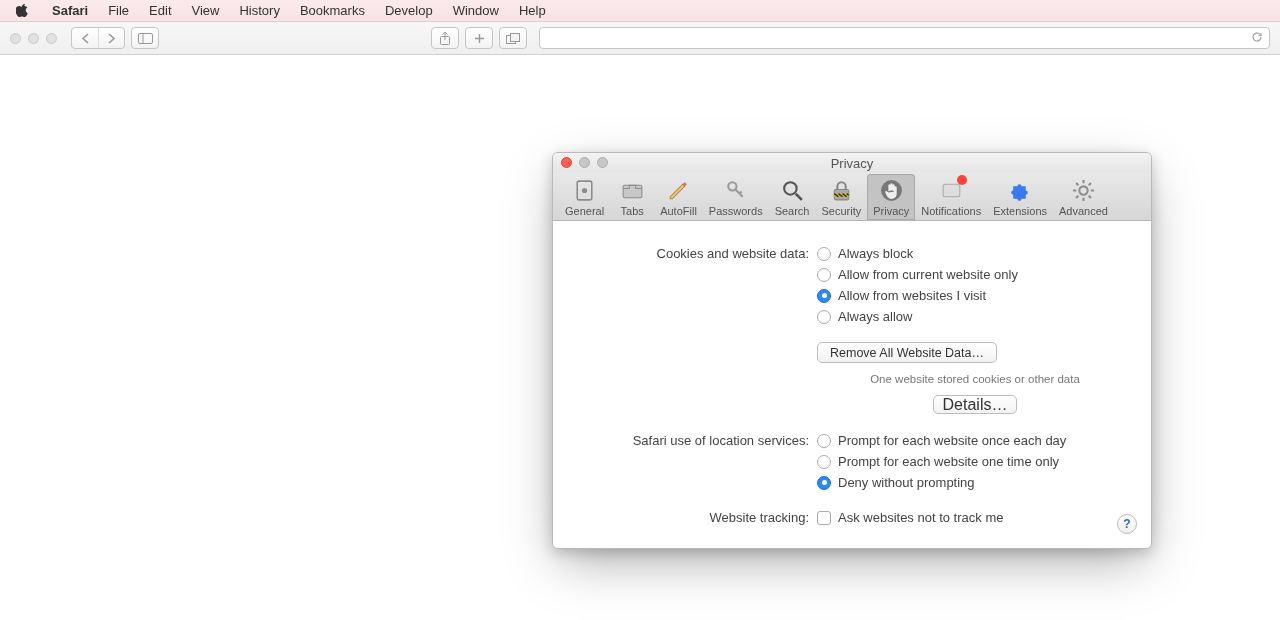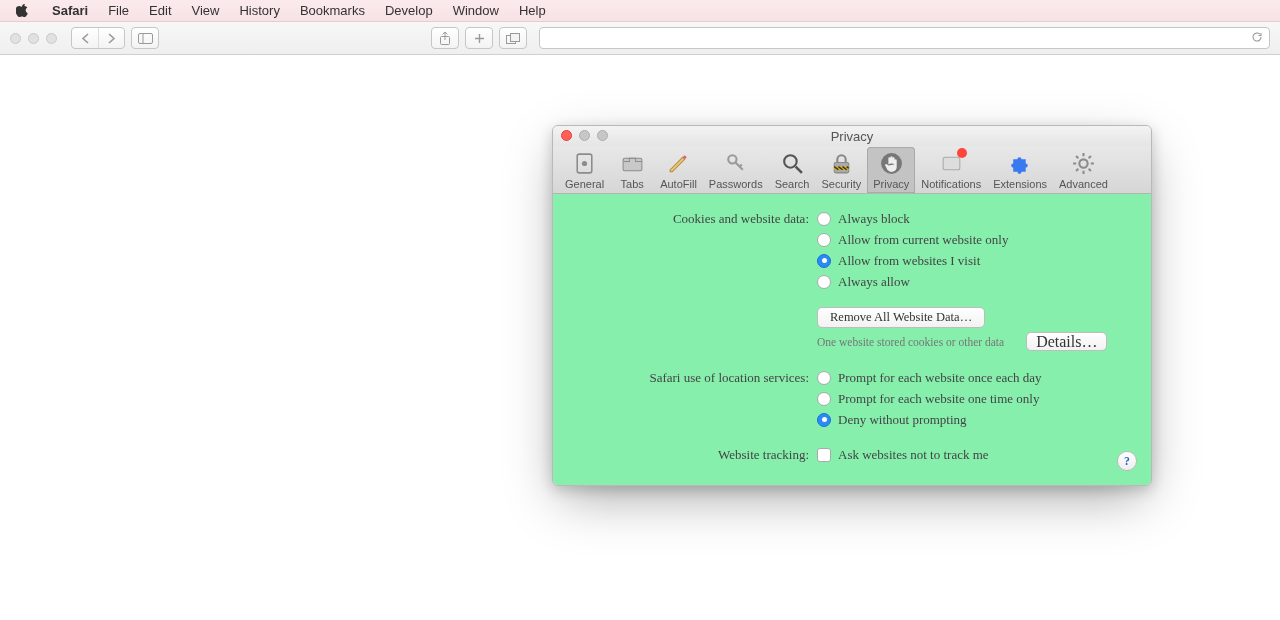--- a/index.html
+++ b/index.html
@@ -73,21 +73,21 @@
 .urlbar {
   flex:1; height:22px; border:1px solid #c6c6c6; border-radius:4px;
   background:#fff; margin-left:6px;
   display:flex; align-items:center; justify-content:flex-end; padding-right:6px;
 }
 .urlbar .reload { color:#999; font-size:12px; }
 
 
 .prefs {
   position:absolute;
-  left:552px; top:125px;
+  left:552px; top:152px;
   width:600px;
   background:#ececec;
   border:1px solid #b9b9b9;
   border-radius:6px;
   box-shadow:0 18px 50px -8px rgba(0,0,0,0.35), 0 4px 14px rgba(0,0,0,0.18);
   overflow:hidden;
 }
 .prefs-titlebar {
   height:20px;
   background:linear-gradient(#f3f3f3,#e5e5e5);
@@ -125,23 +125,23 @@
   position:relative;
 }
 .ptab svg { width:25px; height:25px; }
 .badge-dot {
   position:absolute; top:-2px; right:-2px; width:10px;height:10px; border-radius:50%;
   background:#ff453a;
 }
 
 
 .prefs-body {
-  padding:16px 18px 22px;
-  background:#86efac;
-  font-size:13px; color:#444;font-family:Liberation Serif, serif;
+  padding:24px 18px 22px;
+  background:#ffffff;
+  font-size:13px; color:#444;
 }
 .form-row {
   display:flex; align-items:flex-start; margin-bottom:18px;
 }
 .form-row:last-child { margin-bottom:0; }
 .form-label {
   width:246px; text-align:right; padding-right:8px; padding-top:1px;
   color:#444;
 }
 .form-controls { flex:1; display:flex; flex-direction:column; gap:4px;justify-content:center; }
@@ -161,22 +161,22 @@
 .mac-btn {
   display:inline-flex; align-items:center; justify-content:center;
   height:21px; padding:0 12px; font-size:12.5px;
   background:linear-gradient(#ffffff,#f2f2f2);
   border:1px solid #bdbdbd; border-radius:5px;
   box-shadow:0 1px 0 rgba(255,255,255,0.6) inset;
   color:#333;
 }
 .btn-row { margin-top:13px; }
 .sub-row {
-  display:flex; align-items:center; gap:22px; margin-top:0;
-  font-size:11.5px; color:#777;
+  display:flex; align-items:center; gap:10px; margin-top:6px;
+  font-size:11.5px; color:#777;flex-direction:column;
 }
 
 .help-btn {
   position:absolute; right:14px; bottom:14px;
   width:20px;height:20px;border-radius:50%;
   border:1px solid #bcbcbc; background:linear-gradient(#fff,#eee);
   display:flex;align-items:center;justify-content:center;
   color:#2a67c8; font-size:12px; font-weight:600;
 }
 </style>

